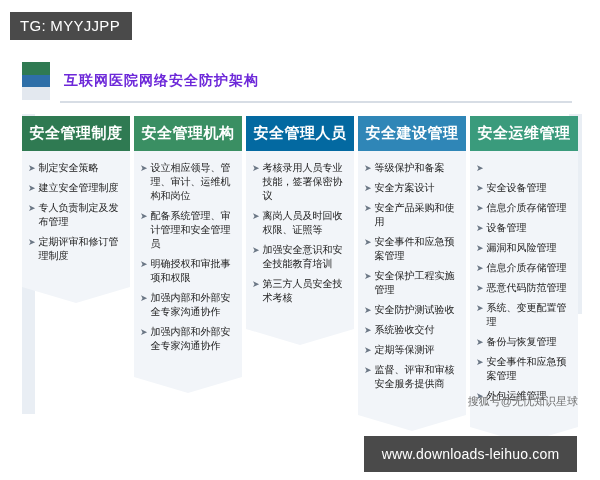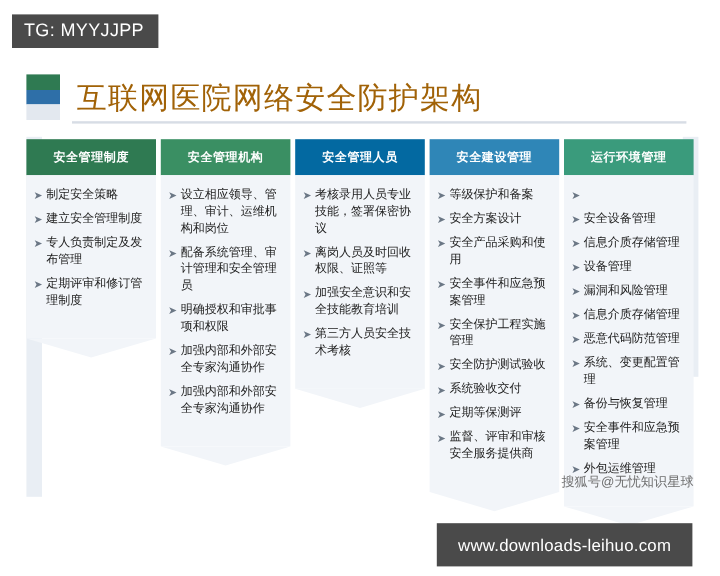--- a/index.html
+++ b/index.html
@@ -36,23 +36,23 @@
     width: 28px;
     height: 38px;
     display: flex;
     flex-direction: column;
     margin-right: 14px;
   }
   .title-mark .m1 { flex: 1; background: #2f7a52; }
   .title-mark .m2 { flex: 1; background: #2e6fa8; }
   .title-mark .m3 { flex: 1; background: #e3e8ef; }
   .title-text {
-    font-size: 25px;
-    font-weight: normal;
-    color: #a16207;
+    font-size: 14px;
+    font-weight: bold;
+    color: #6d28d9;
     letter-spacing: 1px;
   }
   .title-rule {
     position: absolute;
     left: 60px;
     top: 101px;
     width: 512px;
     height: 2px;
     background: #d7dde5;
   }
@@ -79,21 +79,21 @@
     width: 556px;
     display: flex;
     gap: 4px;
   }
   .col {
     width: 108px;
     position: relative;
   }
   .col-head {
     color: #ffffff;
-    font-size: 10px;
+    font-size: 15px;
     font-weight: bold;
     text-align: center;
     padding: 8px 2px 8px 2px;
     letter-spacing: 0.5px;
   }
   .col-body {
     background: #f2f5f9;
     padding: 10px 6px 18px 6px;
     position: relative;
   }
@@ -274,21 +274,21 @@
         </div>
       <div class="item">
           <span class="bullet">➤</span>
           <span class="txt">监督、评审和审核安全服务提供商</span>
         </div>
     </div>
     <div class="col-arrow"></div>
   </div>
 
   <div class="col">
-    <div class="col-head" style="background: rgb(58, 155, 124);">运行环境管理</div>
+    <div class="col-head" style="background: rgb(58, 155, 124);">安全运维管理</div>
     <div class="col-body">
       <div class="item">
           <span class="bullet">➤</span>
         </div>
       <div class="item">
           <span class="bullet">➤</span>
           <span class="txt">安全设备管理</span>
         </div>
       <div class="item">
           <span class="bullet">➤</span>

